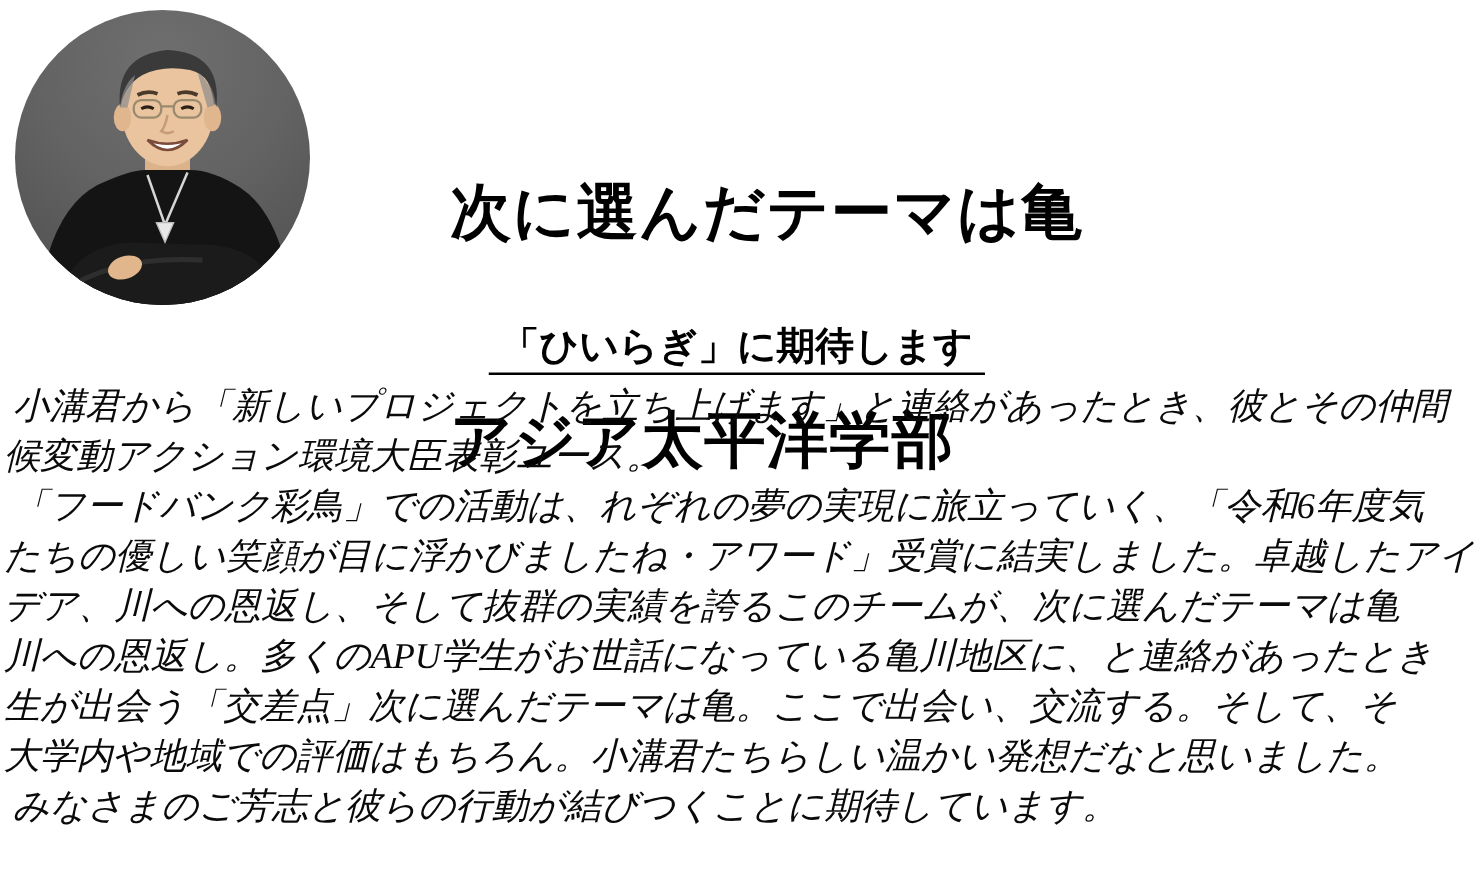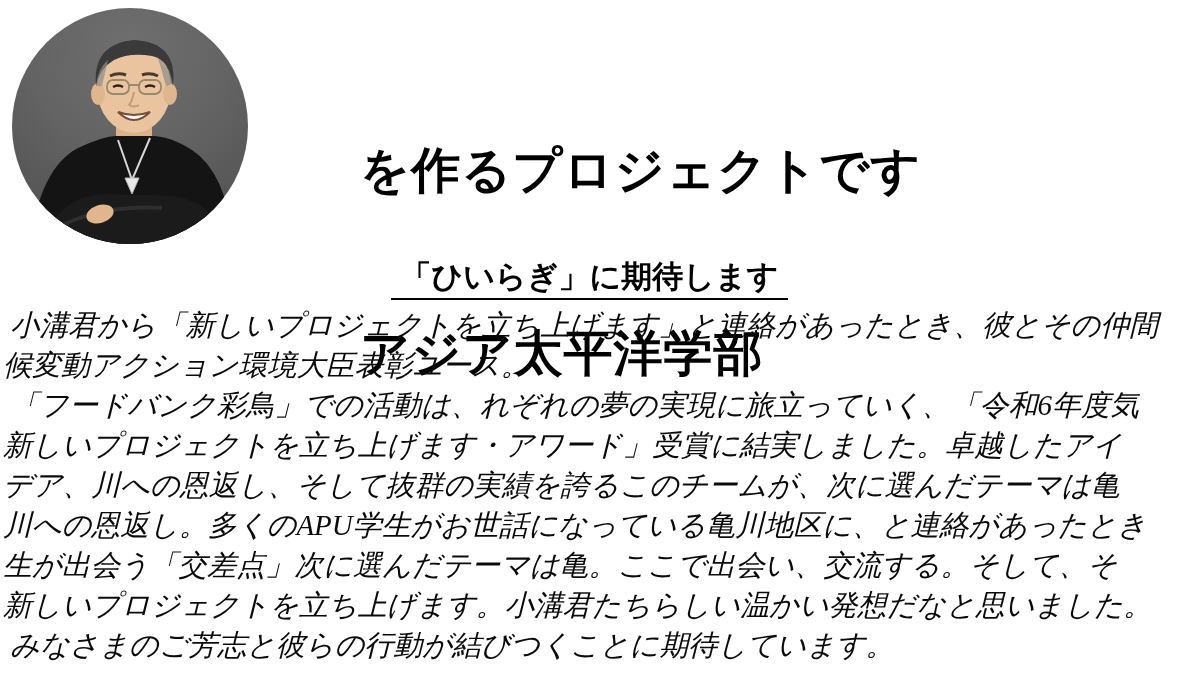--- a/index.html
+++ b/index.html
@@ -120,33 +120,33 @@
       <path d="M36 226 Q80 196 150 200" stroke="#2e2e2e" stroke-width="4" fill="none"></path>
 
       <ellipse cx="88" cy="206" rx="14" ry="9" fill="#e2b68c" transform="rotate(-18 88 206)"></ellipse>
 
       <polyline points="106,132 120,172 138,130" stroke="#d6d6d6" stroke-width="2" fill="none"></polyline>
       <path d="M113 170 L127 170 L120 186 Z" fill="#e8e8e8" stroke="#b9b9b9" stroke-width="1"></path>
     </svg>
   </div>
 
   <div class="title-block">
-    <div>を作るプロジェクトです</div>
+    <div>次に選んだテーマは亀</div>
     <div>アジア太平洋学部</div>
   </div>
 
   <div class="heading-row">
     <span class="heading">「ひいらぎ」に期待します</span>
   </div>
 
   <div class="body-text">
     <div class="body-line"> 小溝君から「新しいプロジェクトを立ち上げます」と連絡があったとき、彼とその仲間</div>
     <div class="body-line">候変動アクション環境大臣表彰ユース。</div>
     <div class="body-line"> 「フードバンク彩鳥」での活動は、れぞれの夢の実現に旅立っていく、「令和6年度気</div>
-    <div class="body-line">新しいプロジェクトを立ち上げます・アワード」受賞に結実しました。卓越したアイ</div>
+    <div class="body-line">たちの優しい笑顔が目に浮かびましたね・アワード」受賞に結実しました。卓越したアイ</div>
     <div class="body-line">デア、川への恩返し、そして抜群の実績を誇るこのチームが、次に選んだテーマは亀</div>
     <div class="body-line">川への恩返し。多くのAPU学生がお世話になっている亀川地区に、と連絡があったとき</div>
     <div class="body-line">生が出会う「交差点」次に選んだテーマは亀。ここで出会い、交流する。そして、そ</div>
-    <div class="body-line">新しいプロジェクトを立ち上げます。小溝君たちらしい温かい発想だなと思いました。</div>
+    <div class="body-line">大学内や地域での評価はもちろん。小溝君たちらしい温かい発想だなと思いました。</div>
     <div class="body-line"> みなさまのご芳志と彼らの行動が結びつくことに期待しています。</div>
   </div>
 
 </div>
 
 </body></html>

